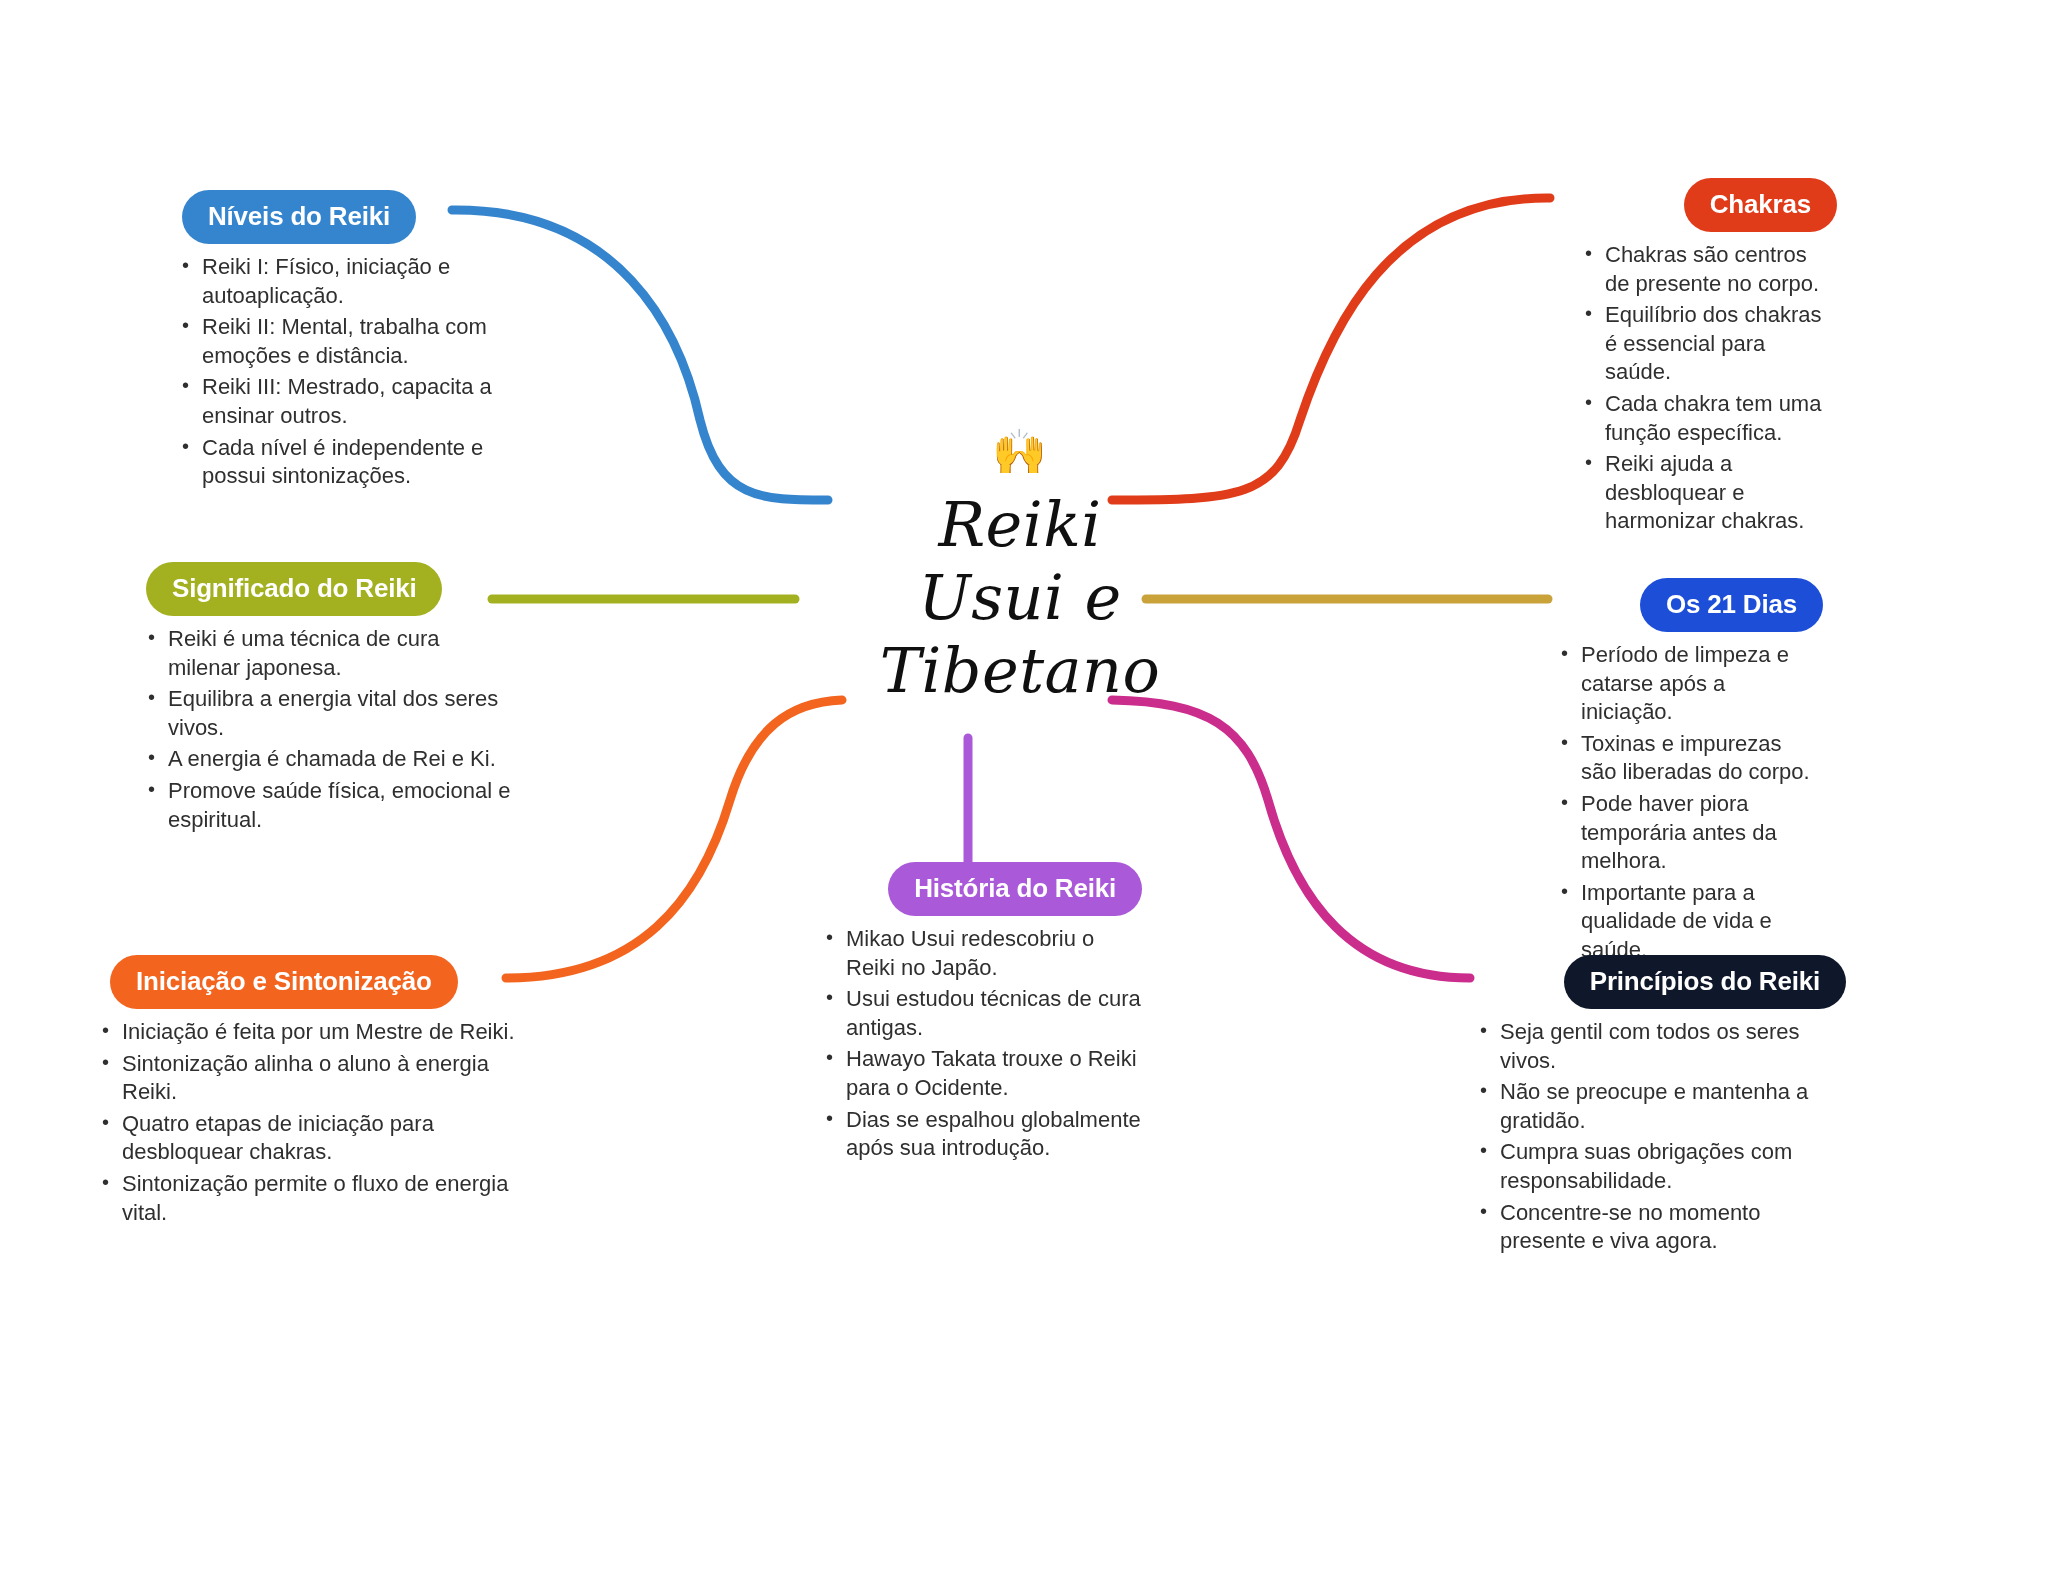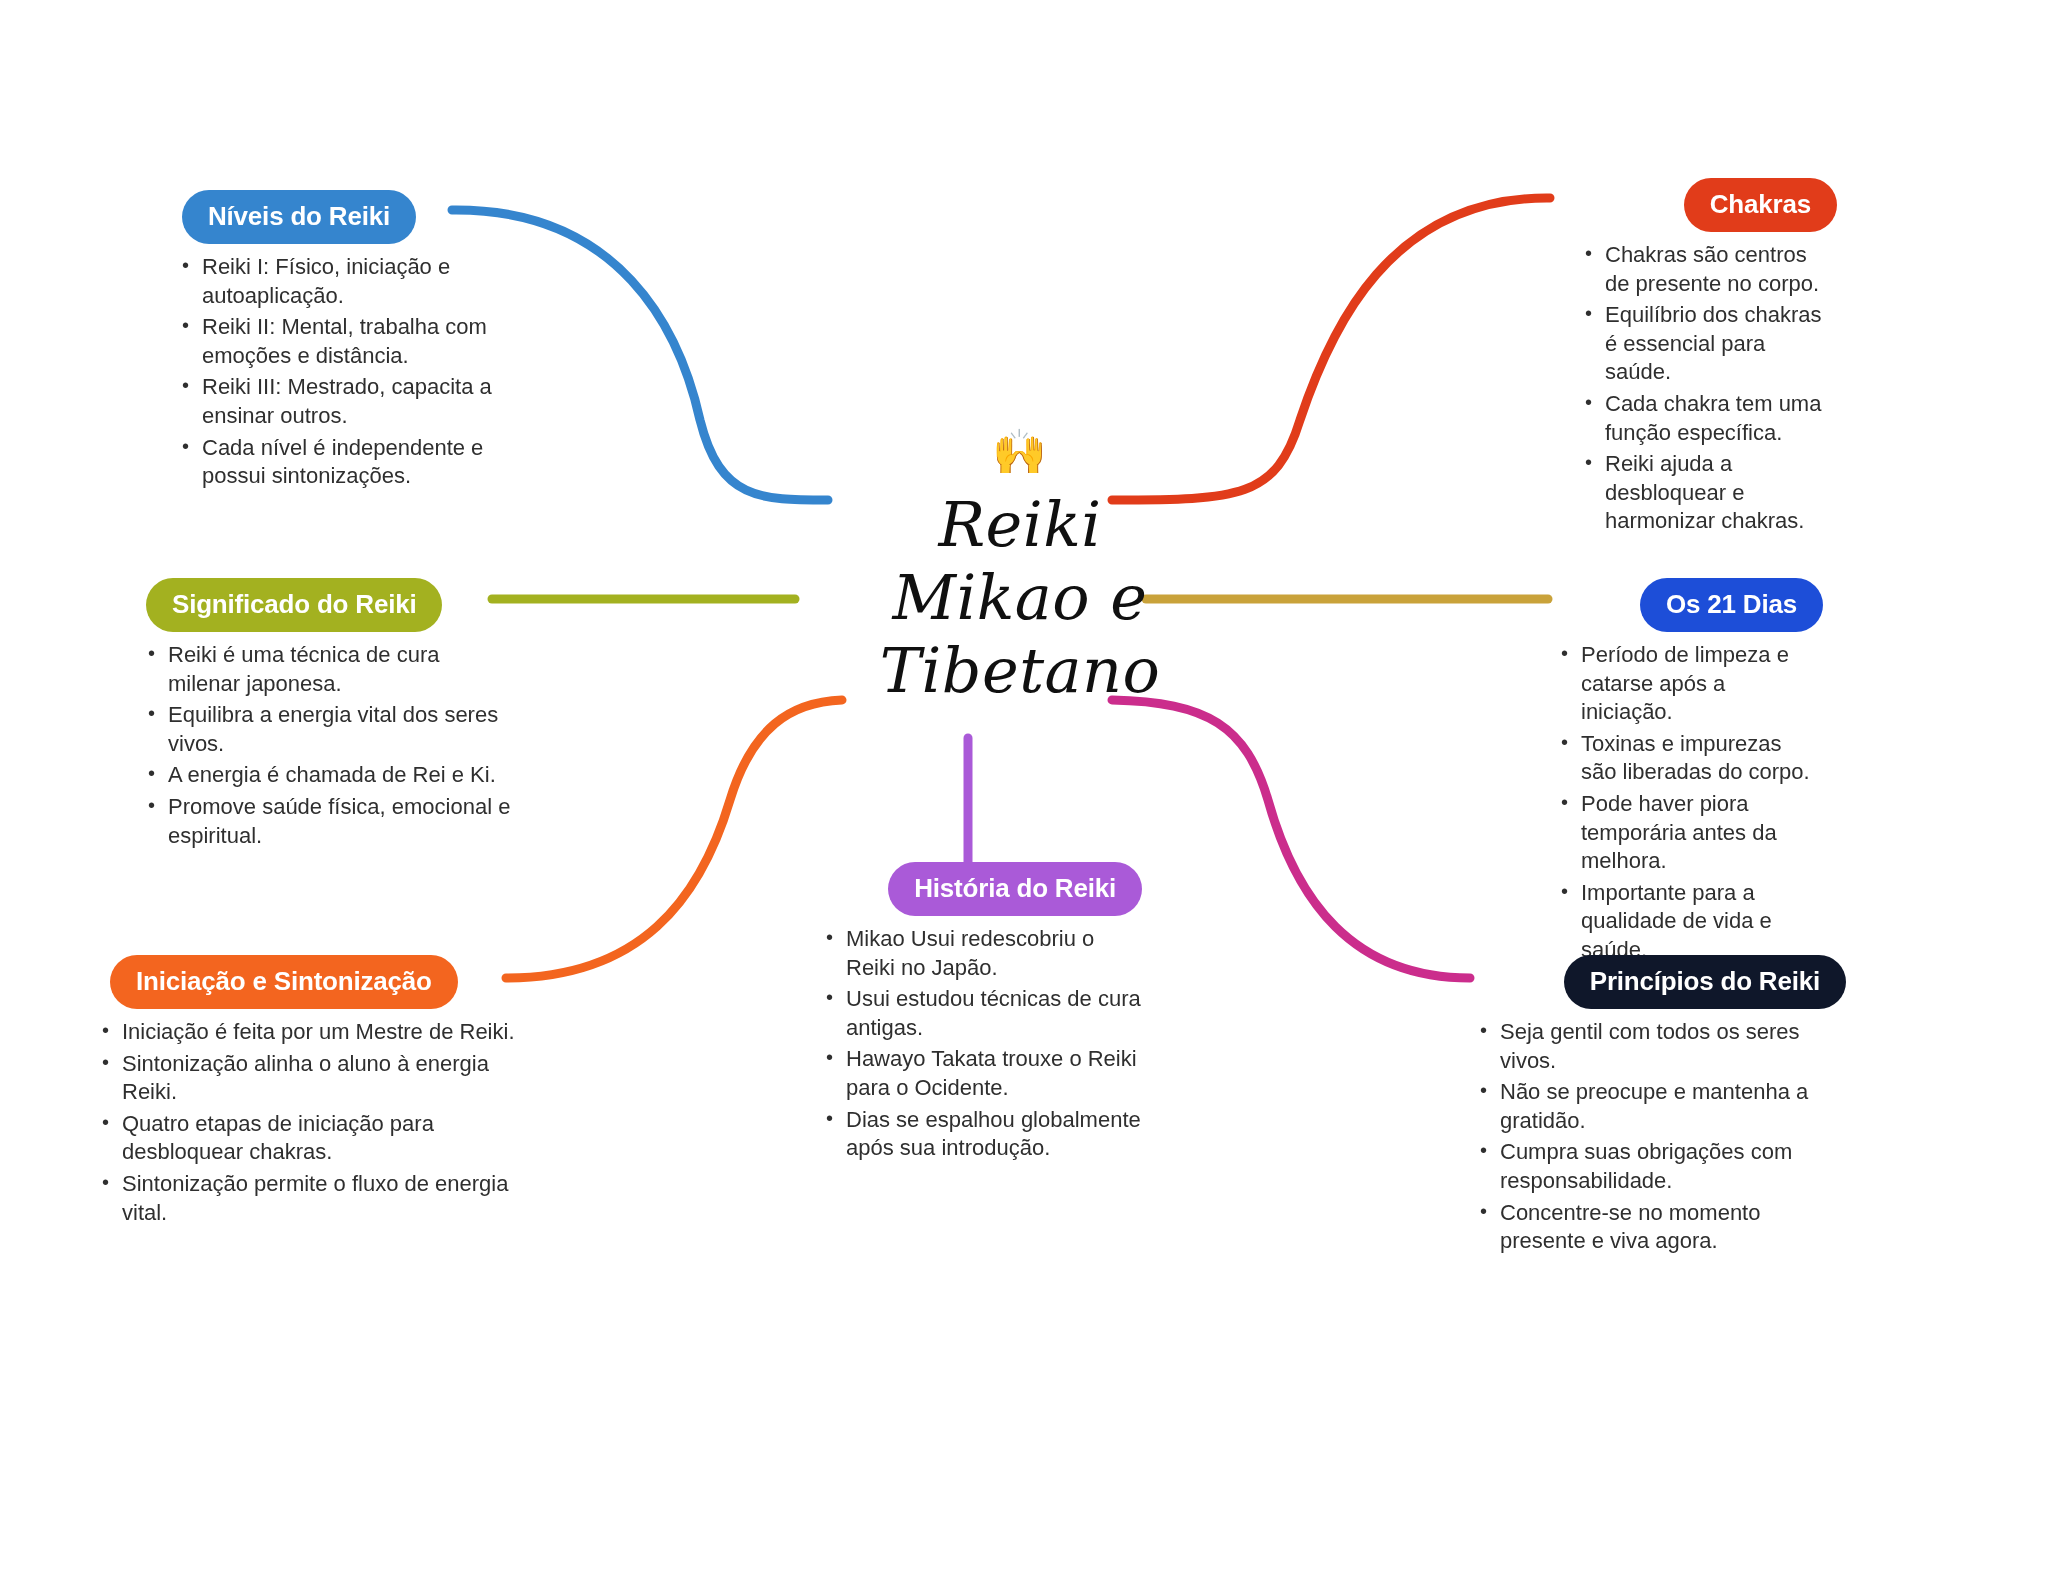--- a/index.html
+++ b/index.html
@@ -94,21 +94,21 @@
     position: absolute;
     left: 2px;
     top: -1px;
     font-size: 20px;
     color: #2f2f2f;
   }
 
   
   #branch-niveis      { left: 168px;  top: 190px;  width: 330px; }
   #branch-chakras     { left: 1547px; top: 178px;  width: 290px; }
-  #branch-significado { left: 136px;  top: 578px;  width: 380px; }
+  #branch-significado { left: 136px;  top: 562px;  width: 380px; }
   #branch-21dias      { left: 1523px; top: 578px;  width: 300px; }
   #branch-iniciacao   { left: 100px;  top: 955px;  width: 420px; }
   #branch-historia    { left: 812px;  top: 862px;  width: 330px; }
   #branch-principios  { left: 1466px; top: 955px;  width: 380px; }
 
   
   #branch-chakras .pill-row,
   #branch-21dias .pill-row,
   #branch-principios .pill-row,
   #branch-historia .pill-row { padding-left: 28px; }
@@ -141,21 +141,21 @@
 
     <path d="M 1470,978 C 1352,978 1296,900 1268,800 C 1246,726 1208,702 1112,700" stroke="#CB2D8C" stroke-width="9" stroke-linecap="round" fill="none"></path>
 
     <path d="M 968,738 L 968,900" stroke="#AA5AD8" stroke-width="9" stroke-linecap="round" fill="none"></path>
   </svg>
 
   <div class="hub">
     <div class="hub-emoji">🙌</div>
     <div class="hub-title">
       <span class="ln">Reiki</span>
-      <span class="ln">Mikao e</span>
+      <span class="ln">Usui e</span>
       <span class="ln">Tibetano</span>
     </div>
   </div>
 
   <div class="branch" id="branch-niveis">
     <div class="pill-row left">
       <div class="pill" style="background-color: rgb(53, 133, 206);">Níveis do Reiki</div>
     </div>
     <ul class="bullets">
       <li>Reiki I: Físico, iniciação e autoaplicação.</li>

